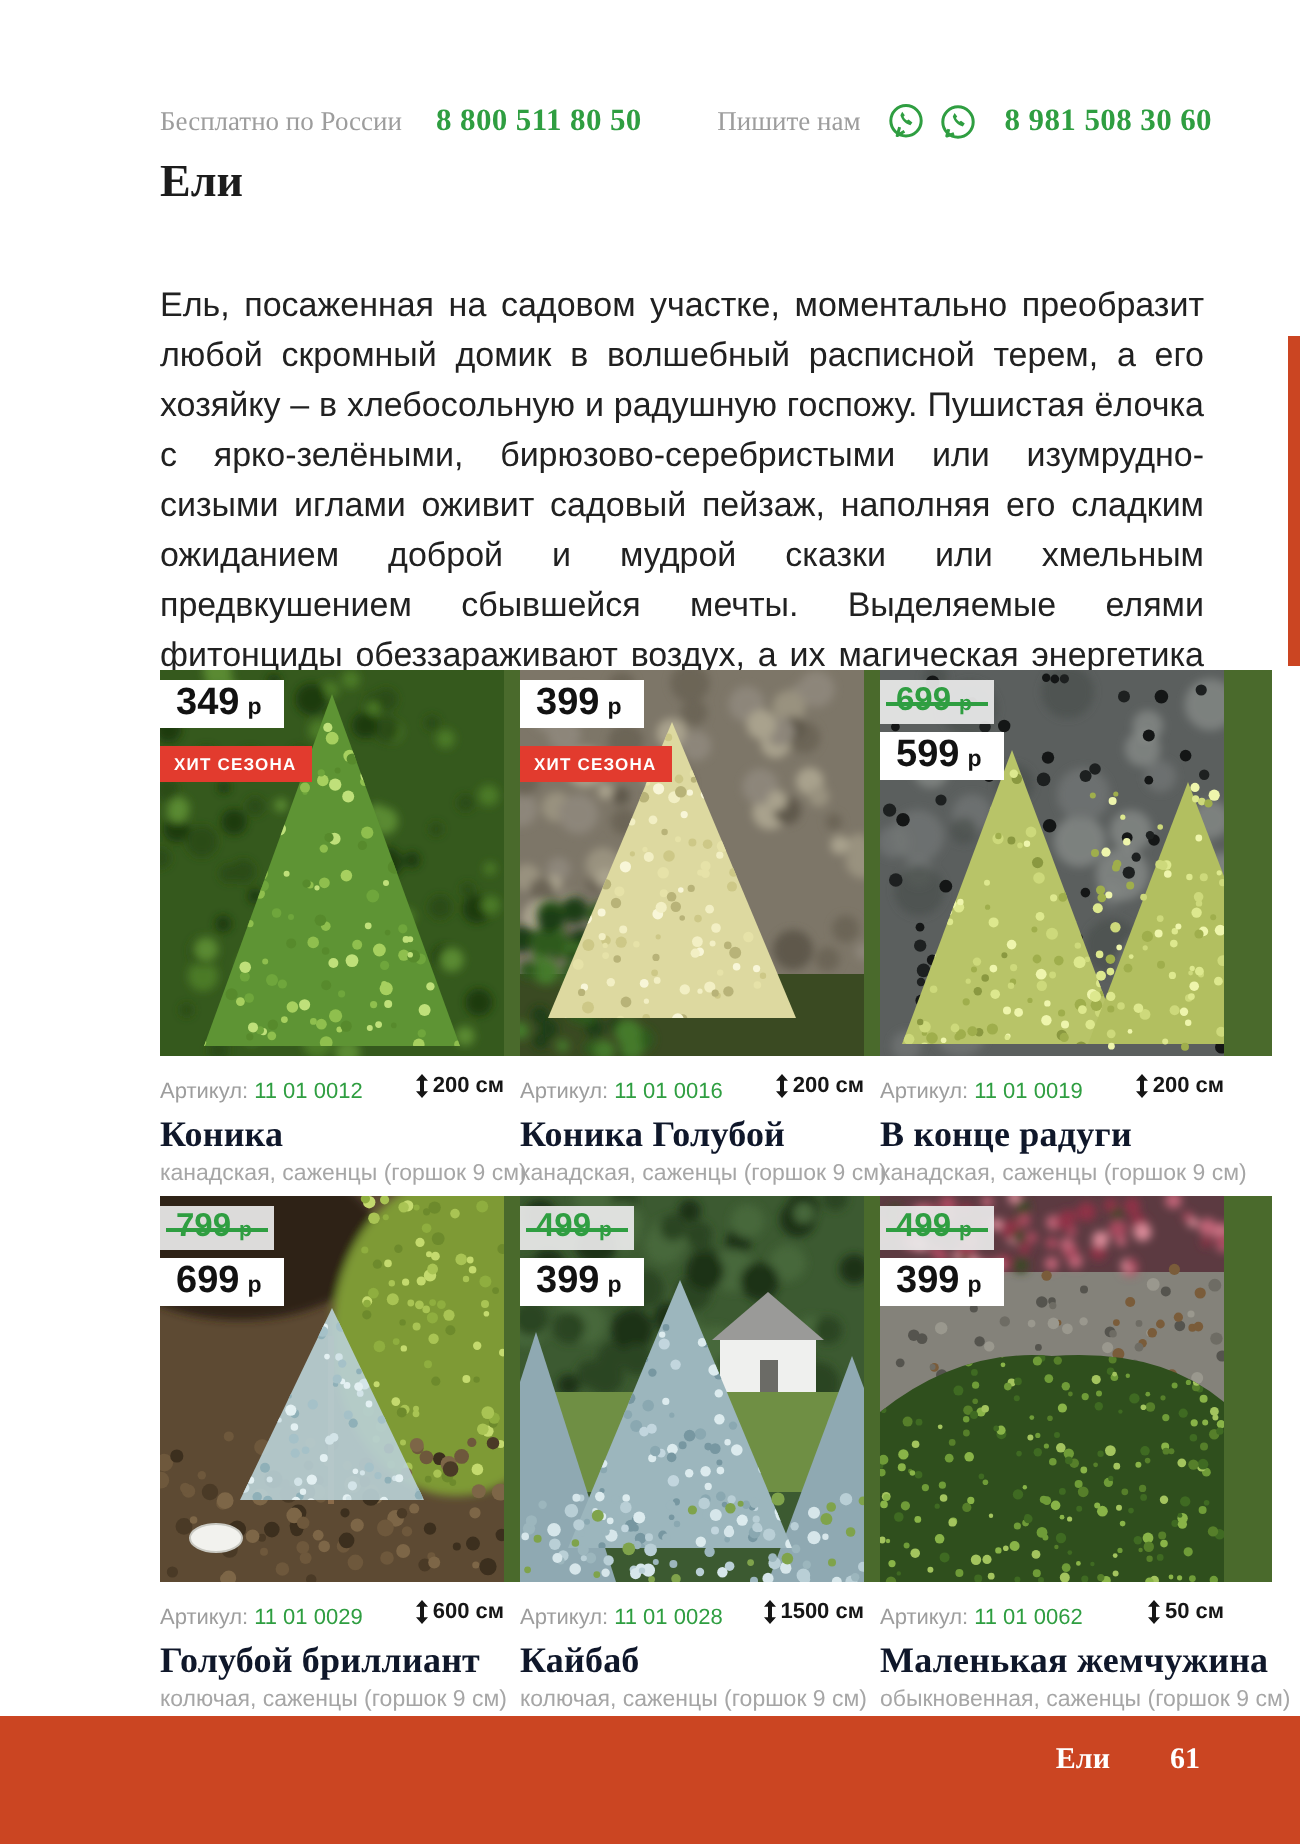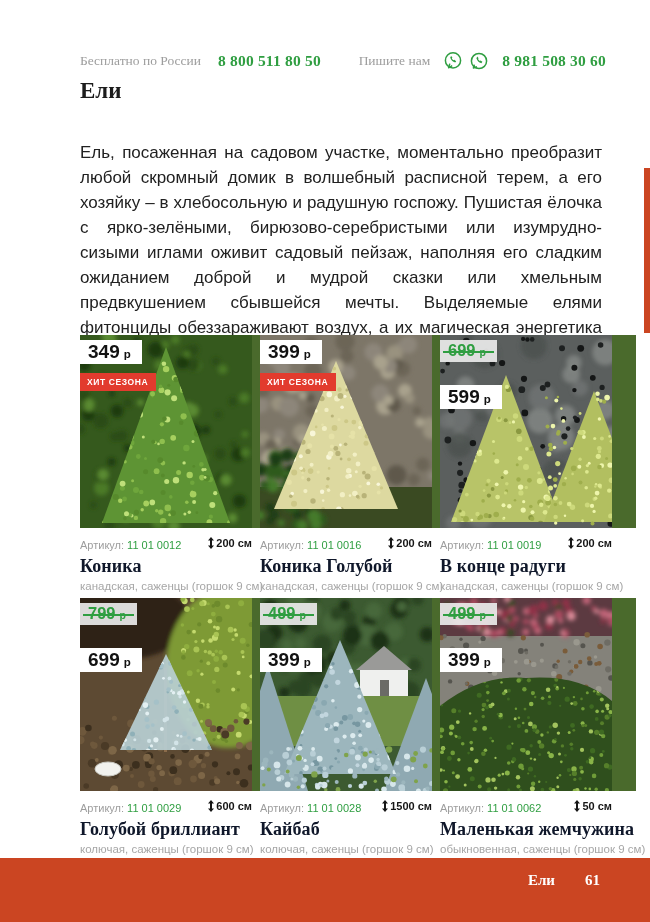--- a/index.html
+++ b/index.html
@@ -31,21 +31,21 @@
         grid-template-columns:repeat(3,172px);column-gap:8px;row-gap:0;}
   .card{width:172px;height:263px;position:relative;cursor:pointer;}
   .card-img{position:relative;width:196px;height:193px;overflow:hidden;background:#4a6a2c;}
   .card-img svg{display:block;}
 
   .price-badge{position:absolute;left:0;background:#ffffff;padding:2px 11px 3px 8px;
                font-weight:bold;color:#121212;line-height:1;white-space:nowrap;}
   .price-badge .num{font-size:19px;}
   .price-badge .cur{font-size:11.5px;margin-left:4px;}
   .price-badge.new{top:5px;}
-  .price-badge.new.lower{top:50px;text-align:center;}
+  .price-badge.new.lower{top:31px;text-align:center;}
   .price-badge.old{top:5px;background:rgba(233,233,233,.93);color:#2f9e41;}
   .price-badge.old .num{font-size:16.5px;}
   .price-badge.old .cur{font-size:10.5px;color:#2f9e41;}
   .price-badge.old::after{content:"";position:absolute;left:3px;right:3px;top:50%;
                           height:2px;background:#2f9e41;}
   .hit-badge{position:absolute;left:0;top:38px;background:#e23b2e;color:#fff;
              font-size:8.5px;font-weight:bold;letter-spacing:.6px;padding:4px 8px 4px 7px;}
 
   .meta{margin-top:9px;display:flex;justify-content:space-between;align-items:baseline;
         font-size:11px;white-space:nowrap;}

